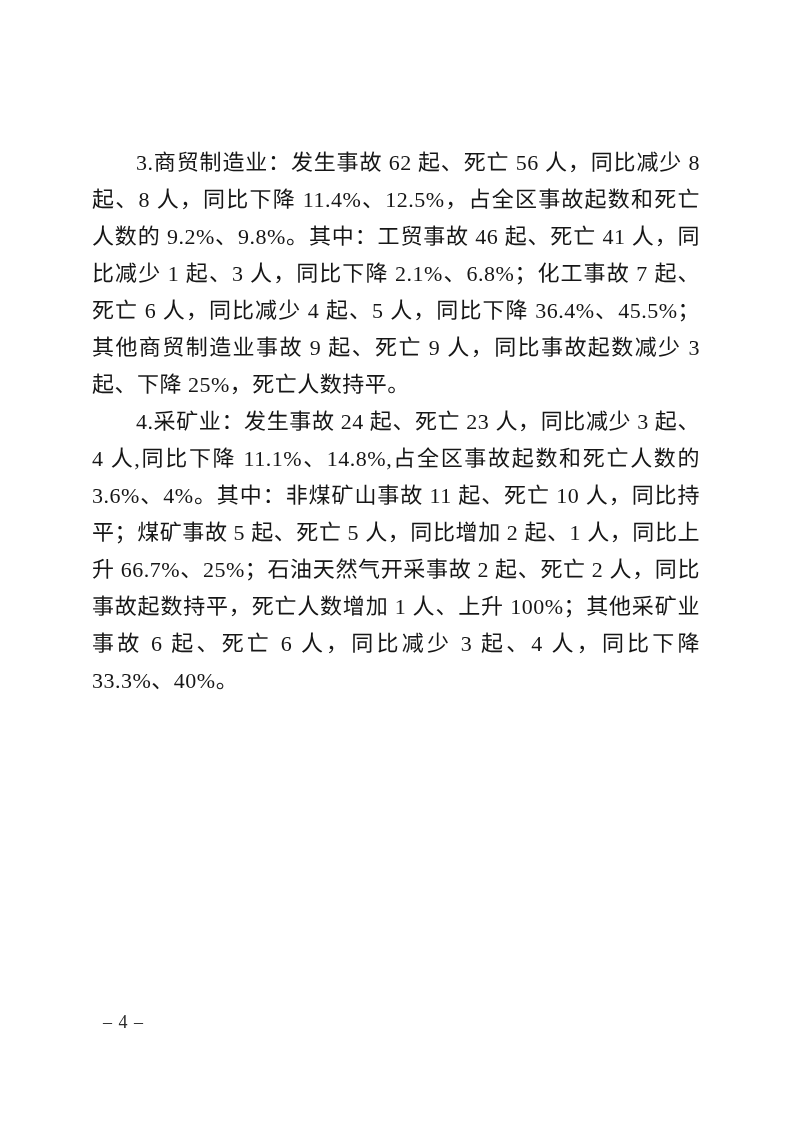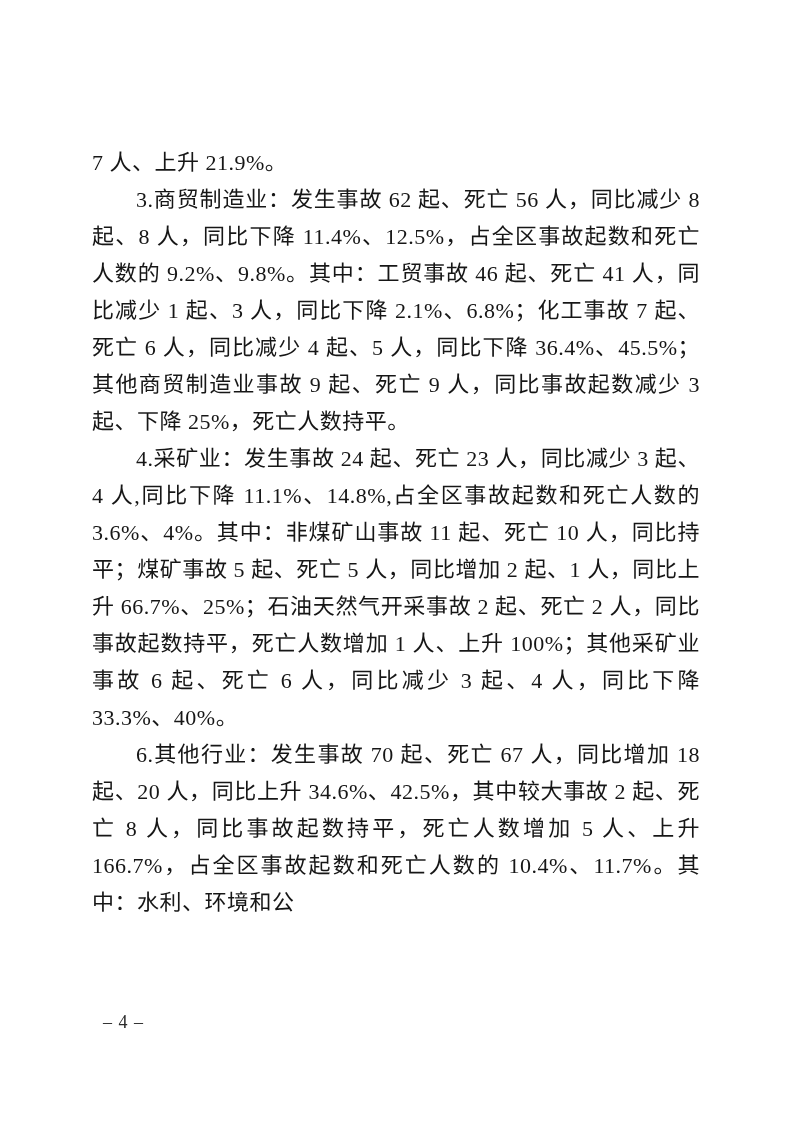--- a/index.html
+++ b/index.html
@@ -45,19 +45,17 @@
     line-height: 28px;
     color: #2a2a2a;
     letter-spacing: 1px;
   }
 </style>
 </head>
 <body>
 
 <div class="page">
   <div class="content" id="doc-body">
-      <p class="para"><span>7 人、上升 21.9%。</span></p>
       <p class="para indent"><span class="b">3.商贸制造业：</span><span>发生事故 62 起、死亡 56 人，同比减少 8 起、8 人，同比下降 11.4%、12.5%，占全区事故起数和死亡人数的 9.2%、9.8%。其中：</span><span class="b">工贸</span><span>事故 46 起、死亡 41 人，同比减少 1 起、3 人，同比下降 2.1%、6.8%；</span><span class="b">化工</span><span>事故 7 起、死亡 6 人，同比减少 4 起、5 人，同比下降 36.4%、45.5%；</span><span class="b">其他商贸制造业</span><span>事故 9 起、死亡 9 人，同比事故起数减少 3 起、下降 25%，死亡人数持平。</span></p>
       <p class="para indent"><span class="b">4.采矿业：</span><span>发生事故 24 起、死亡 23 人，同比减少 3 起、4 人,同比下降 11.1%、14.8%,占全区事故起数和死亡人数的 3.6%、4%。其中：</span><span class="b">非煤矿山</span><span>事故 11 起、死亡 10 人，同比持平；</span><span class="b">煤矿</span><span>事故 5 起、死亡 5 人，同比增加 2 起、1 人，同比上升 66.7%、25%；</span><span class="b">石油天然气开采</span><span>事故 2 起、死亡 2 人，同比事故起数持平，死亡人数增加 1 人、上升 100%；</span><span class="b">其他采矿业</span><span>事故 6 起、死亡 6 人，同比减少 3 起、4 人，同比下降 33.3%、40%。</span></p>
-      <p class="para indent"><span class="b">6.其他行业：</span><span>发生事故 70 起、死亡 67 人，同比增加 18 起、20 人，同比上升 34.6%、42.5%，其中较大事故 2 起、死亡 8 人，同比事故起数持平，死亡人数增加 5 人、上升 166.7%，占全区事故起数和死亡人数的 10.4%、11.7%。其中：</span><span class="b">水利、环境和公</span></p>
     </div>
   <div class="page-number">– 4 –</div>
 </div>
 
 </body></html>

